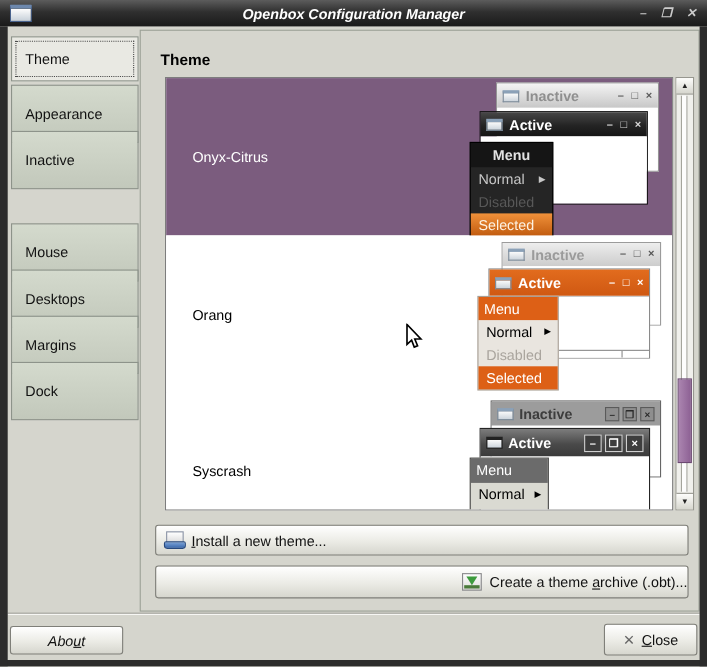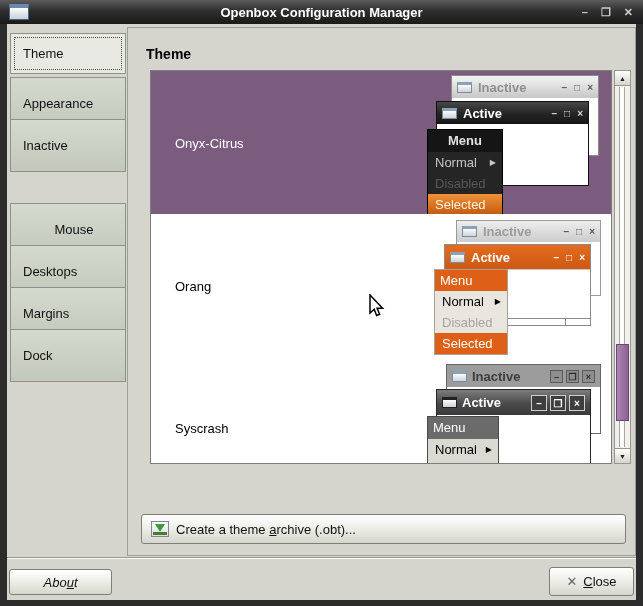--- a/index.html
+++ b/index.html
@@ -2,21 +2,21 @@
 <html><head>
 <meta charset="utf-8">
 <style>
   * { margin:0; padding:0; box-sizing:border-box; }
   body { background:#888; font-family:"Liberation Sans", sans-serif; }
   .screen { position:relative; width:643px; height:606px; background:#d5d5cd; overflow:hidden; }
 
   
   .titlebar { position:absolute; left:0; top:0; width:643px; height:24px;
     background:linear-gradient(#5c5c5c, #2f2f2f 45%, #1a1a1a);
-    display:flex; align-items:center; z-index:50; }
+    display:flex; align-items:center; z-index:50;font-style:italic; }
   .tb-icon { position:absolute; left:9px; top:4px; width:20px; height:16px;
     background:linear-gradient(#fdfdfd,#c7d0d9); border:1px solid #47618c;
     border-top:4px solid #6d88ad; border-radius:1px; }
   .tb-title { flex:1; text-align:center; color:#ffffff; font-weight:bold; font-size:13px; }
   .tb-controls { position:absolute; right:10px; top:0; height:24px; display:flex; align-items:center; gap:13px; }
   .tb-btn { color:#cccccc; font-size:11px; font-weight:bold; line-height:24px; cursor:default; }
   .win-border { position:absolute; left:0; top:24px; width:643px; height:582px;
     border-left:7px solid #2c2c2c; border-right:7px solid #2c2c2c; border-bottom:6px solid #2c2c2c;
     pointer-events:none; z-index:40; }
 
@@ -116,21 +116,21 @@
   .sb-groove { position:absolute; left:4px; width:6px; top:16px; bottom:16px;
     background:#fdfdfd; border-left:1px solid #a5a59d; border-right:1px solid #a5a59d; }
   .sb-thumb { position:absolute; left:1px; width:13px; top:273px; height:77px;
     background:linear-gradient(90deg,#ab85b0,#8d6194); border:1px solid #6b4872; }
 
   
   .gtk-btn { position:absolute; background:linear-gradient(#ffffff,#ebebe5 55%,#d6d6ce);
     border:1px solid #7f7f79; border-radius:3px; font-size:13px; color:#111;
     display:flex; align-items:center; box-shadow:inset 0 1px 0 #fff; cursor:default; }
   .install-btn { left:141px; top:477px; width:485px; height:28px; padding-left:7px; gap:5px; justify-content:flex-start; }
-  .archive-btn { left:141px; top:514px; width:485px; height:30px; padding-left:9px; gap:7px; justify-content:flex-start; }
+  .archive-btn { left:141px; top:514px; width:485px; height:30px; padding-left:9px; gap:7px; justify-content:flex-end; }
   .about-btn { left:9px; top:569px; width:103px; height:26px; justify-content:center;font-style:italic; }
   .close-btn { left:549px; top:567px; width:85px; height:29px; justify-content:center; gap:6px; }
   .u { text-decoration:underline; }
   .close-x { color:#666; font-size:13px; }
 
   .icon-install { position:relative; width:20px; height:16px; flex:0 0 auto; }
   .icon-install .top { position:absolute; left:2px; right:2px; top:0; bottom:5px;
     background:linear-gradient(#ffffff,#dcdcdc); border:1px solid #8a93a5; }
   .icon-install .base { position:absolute; left:0; right:0; bottom:0; height:7px;
     background:linear-gradient(#7ba2d6,#3a69ae); border:1px solid #27497e; border-radius:2px 2px 3px 3px; }
@@ -163,21 +163,21 @@
   <div class="tab active" style="top:33px;">
     <span class="focus"></span>
     <span>Theme</span>
   </div>
   <div class="tab" style="top:77px;">
     <span>Appearance</span>
   </div>
   <div class="tab" style="top:119px;">
     <span>Inactive</span>
   </div>
-  <div class="tab" style="top:203px;justify-content:center;">
+  <div class="tab" style="top:203px;">
     <span>Mouse</span>
   </div>
   <div class="tab" style="top:245px;">
     <span>Desktops</span>
   </div>
   <div class="tab" style="top:287px;">
     <span>Margins</span>
   </div>
   <div class="tab" style="top:329px;">
     <span>Dock</span>
@@ -309,20 +309,27 @@
     </div>
   </div>
 
   <div class="scrollbar">
     <div class="sb-btn sb-up">▲</div>
     <div class="sb-groove"></div>
     <div class="sb-thumb"></div>
     <div class="sb-btn sb-down">▼</div>
   </div>
 
+  <div class="gtk-btn install-btn">
+    <span class="icon-install">
+      <span class="top"></span>
+      <span class="base"></span>
+    </span>
+    <span><span class="u">I</span><span>nstall a new theme...</span></span>
+  </div>
 
   <div class="gtk-btn archive-btn">
     <span class="icon-archive">
       <span class="arrow-dn"></span>
       <span class="base"></span>
     </span>
     <span><span>Create a theme </span><span class="u">a</span><span>rchive (.obt)...</span></span>
   </div>
 
   <div class="separator"></div>

